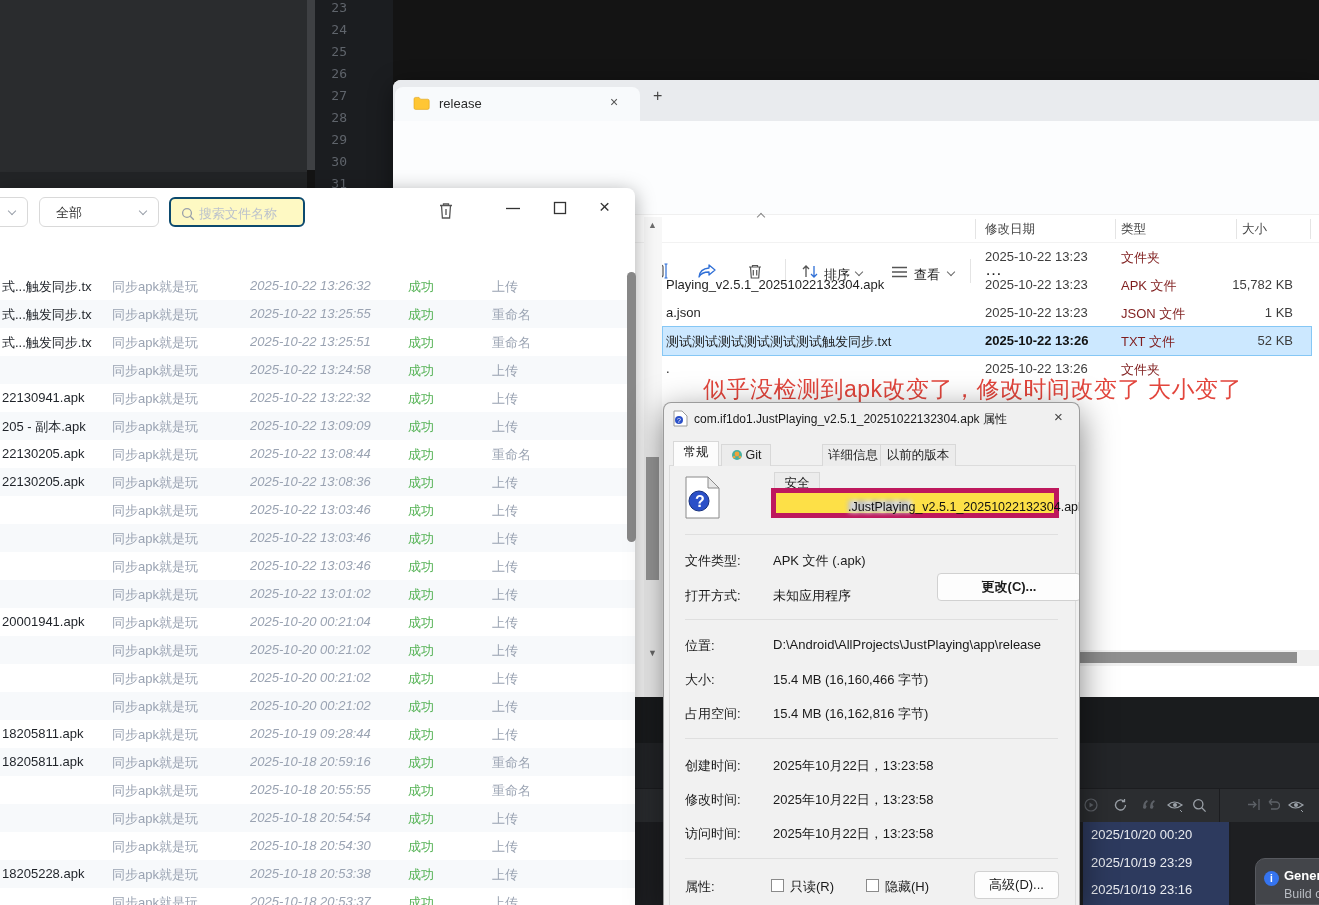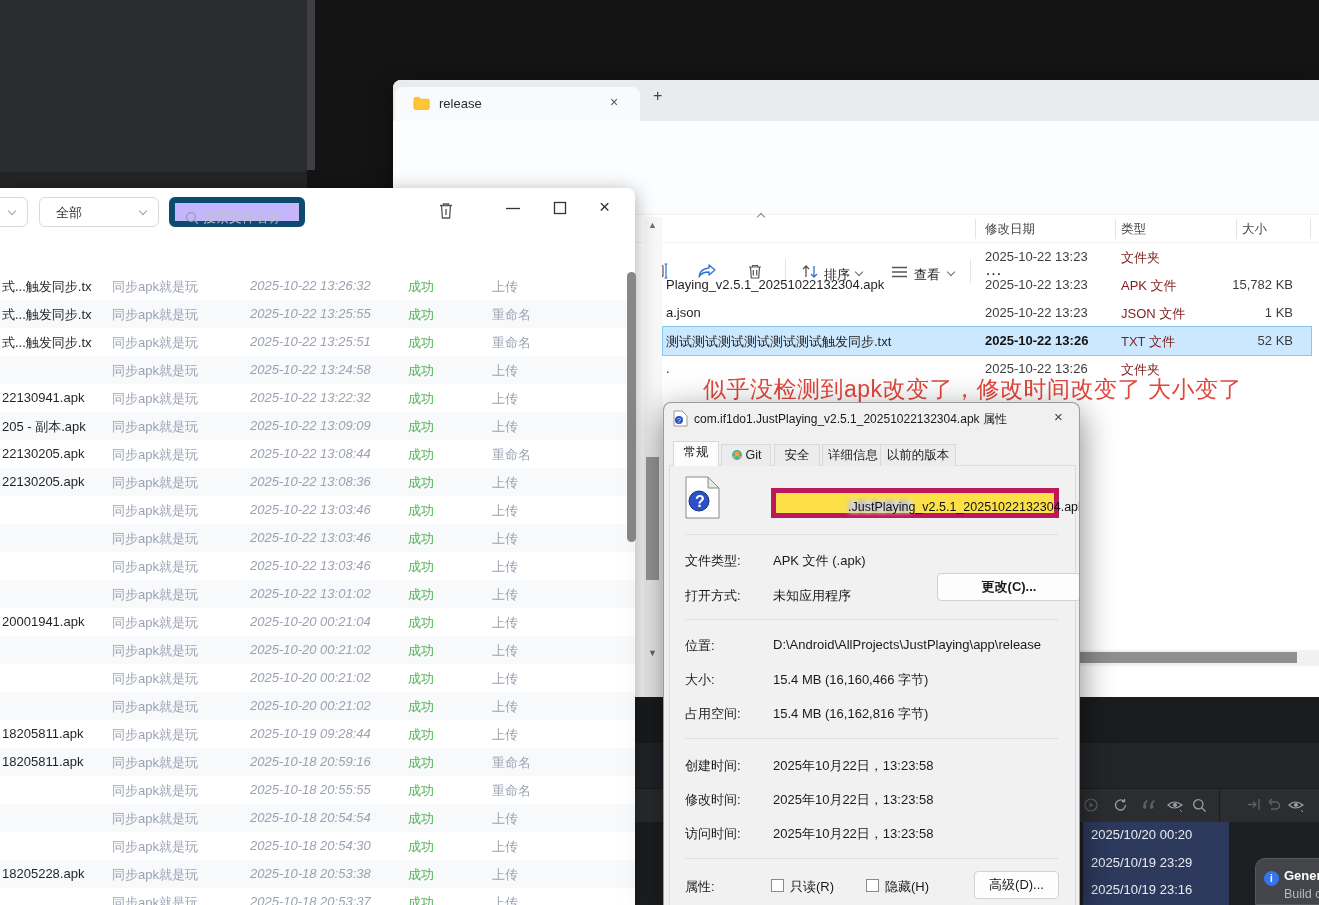--- a/index.html
+++ b/index.html
@@ -50,21 +50,21 @@
   .hscroll-track { position:absolute; left:273px; top:570px; width:653px; height:16px; background:#f1f1f1; }
   .hscroll-thumb { position:absolute; left:677px; top:572px; width:227px; height:11px; background:#8f8f8f; }
 
   
   .annotation { left:703px; top:374px; font-size:23px; letter-spacing:.5px; white-space:nowrap; z-index:30; }
 
   
   .syncwin { left:0; top:188px; width:635px; height:717px; background:#ffffff; border-radius:0 8px 0 0; box-shadow:0 4px 20px rgba(0,0,0,.35); z-index:40; }
   .dd { position:absolute; height:30px; border:1px solid #d9d9d9; border-radius:6px; background:#fff; font-size:13px; color:#333; }
   .dd .chv { position:absolute; right:12px; top:10px; border-color:#9aa0aa; }
-  .searchbox { position:absolute; left:169px; top:9px; width:136px; height:30px; border:6px solid #0c4a6e; border-radius:6px; background:#c4b5fd;padding-left:41px; }
+  .searchbox { position:absolute; left:169px; top:9px; width:136px; height:30px; border:2px solid #0c4a6e; border-radius:6px; background:#fef9c3;padding-left:41px; }
   .searchbox input { position:absolute; left:28px; top:1px; width:100px; height:26px; border:0; outline:0; font-size:13px; color:#333; font-family:"Liberation Sans",sans-serif; background:transparent; }
   .searchbox input::placeholder { color:#bcc2cc; }
   .winbtn { position:absolute; color:#333; }
   .sync-header { position:absolute; left:0; top:52px; width:635px; height:30px; font-size:13px; font-weight:bold; color:#2b3342; border-bottom:1px solid #eef0f3; }
   .sy-col-sep { position:absolute; top:8px; width:1px; height:14px; background:#e7eaee; }
   .sync-rows { position:absolute; left:0; top:84px; width:635px; height:633px; overflow:hidden; }
   .trow { position:absolute; left:0; width:635px; height:28px; font-size:13px; }
   .trow.alt { background:#f7f9fb; }
   .t-name { position:absolute; left:2px; top:6px; color:#1f2329; width:90px; white-space:nowrap; overflow:hidden; }
   .t-task { position:absolute; left:112px; top:6px; color:#9aa3b2; }
@@ -109,20 +109,31 @@
   svg { display:block; }
 </style>
 </head>
 <body>
 
 <div id="root">
 
   <div class="abs ed-panel"></div>
   <div class="abs ed-panel-b"></div>
   <div class="abs ed-scrollstrip"></div>
+  <div class="abs ed-gutter">
+      <div class="ln" style="top: -3px;">23</div>
+      <div class="ln" style="top: 19px;">24</div>
+      <div class="ln" style="top: 41px;">25</div>
+      <div class="ln" style="top: 63px;">26</div>
+      <div class="ln" style="top: 85px;">27</div>
+      <div class="ln" style="top: 107px;">28</div>
+      <div class="ln" style="top: 129px;">29</div>
+      <div class="ln" style="top: 151px;">30</div>
+      <div class="ln" style="top: 173px;">31</div>
+    </div>
 
   <div class="abs explorer">
     <div class="ex-tabbar">
       <div class="ex-tab">
         <span style="position:absolute;left:18px;top:9px;">
           <svg width="17" height="15" viewBox="0 0 17 15">
               <path d="M1 3 q0-1.6 1.6-1.6 h3.4 l1.6 1.8 h7 q1.6 0 1.6 1.6 v7 q0 1.6-1.6 1.6 h-12 q-1.6 0-1.6-1.6 z" fill="#ffc634" stroke="#dda21a" stroke-width=".6"></path>
             </svg>
         </span>
         <span class="ex-tab-label">release</span>
@@ -549,21 +560,21 @@
     <div class="dlg-frame"></div>
     <div class="tab active" style="left:9px;width:46px;"><span>常规</span></div>
     <div class="tab" style="left:57px;width:50px;">
       <span style="display:inline-block;vertical-align:-2px;margin-right:3px;"><svg width="12" height="12" viewBox="0 0 12 12">
             <circle cx="6" cy="6" r="5" fill="#47b0a0"></circle>
             <circle cx="6" cy="5" r="2.4" fill="#f2a33a"></circle>
             <circle cx="3.2" cy="8" r="1.3" fill="#f2a33a"></circle>
             <circle cx="8.8" cy="8" r="1.3" fill="#f2a33a"></circle>
           </svg></span><span>Git</span>
     </div>
-    <div class="tab" style="left:110px;width:46px;"><span>安全</span></div>
+    <div class="tab" style="left:110px;width:46px;margin-top:28px;"><span>安全</span></div>
     <div class="tab" style="left:158px;width:62px;"><span>详细信息</span></div>
     <div class="tab" style="left:216px;width:76px;font-family:Liberation Serif, serif;"><span>以前的版本</span></div>
 
     <span style="position:absolute;left:20px;top:73px;">
       <svg width="37" height="43" viewBox="0 0 37 43">
           <path d="M2 1 h22 l11 11 v30 h-33 z" fill="#fff" stroke="#8a8a8a"></path>
           <path d="M24 1 l11 11 h-11 z" fill="#e8e8e8" stroke="#8a8a8a"></path>
           <circle cx="15" cy="25" r="10" fill="#2b50c8" stroke="#16307e"></circle>
           <text x="11" y="31" font-size="16" font-weight="bold" fill="#fff" font-family="sans-serif">?</text>
         </svg>

